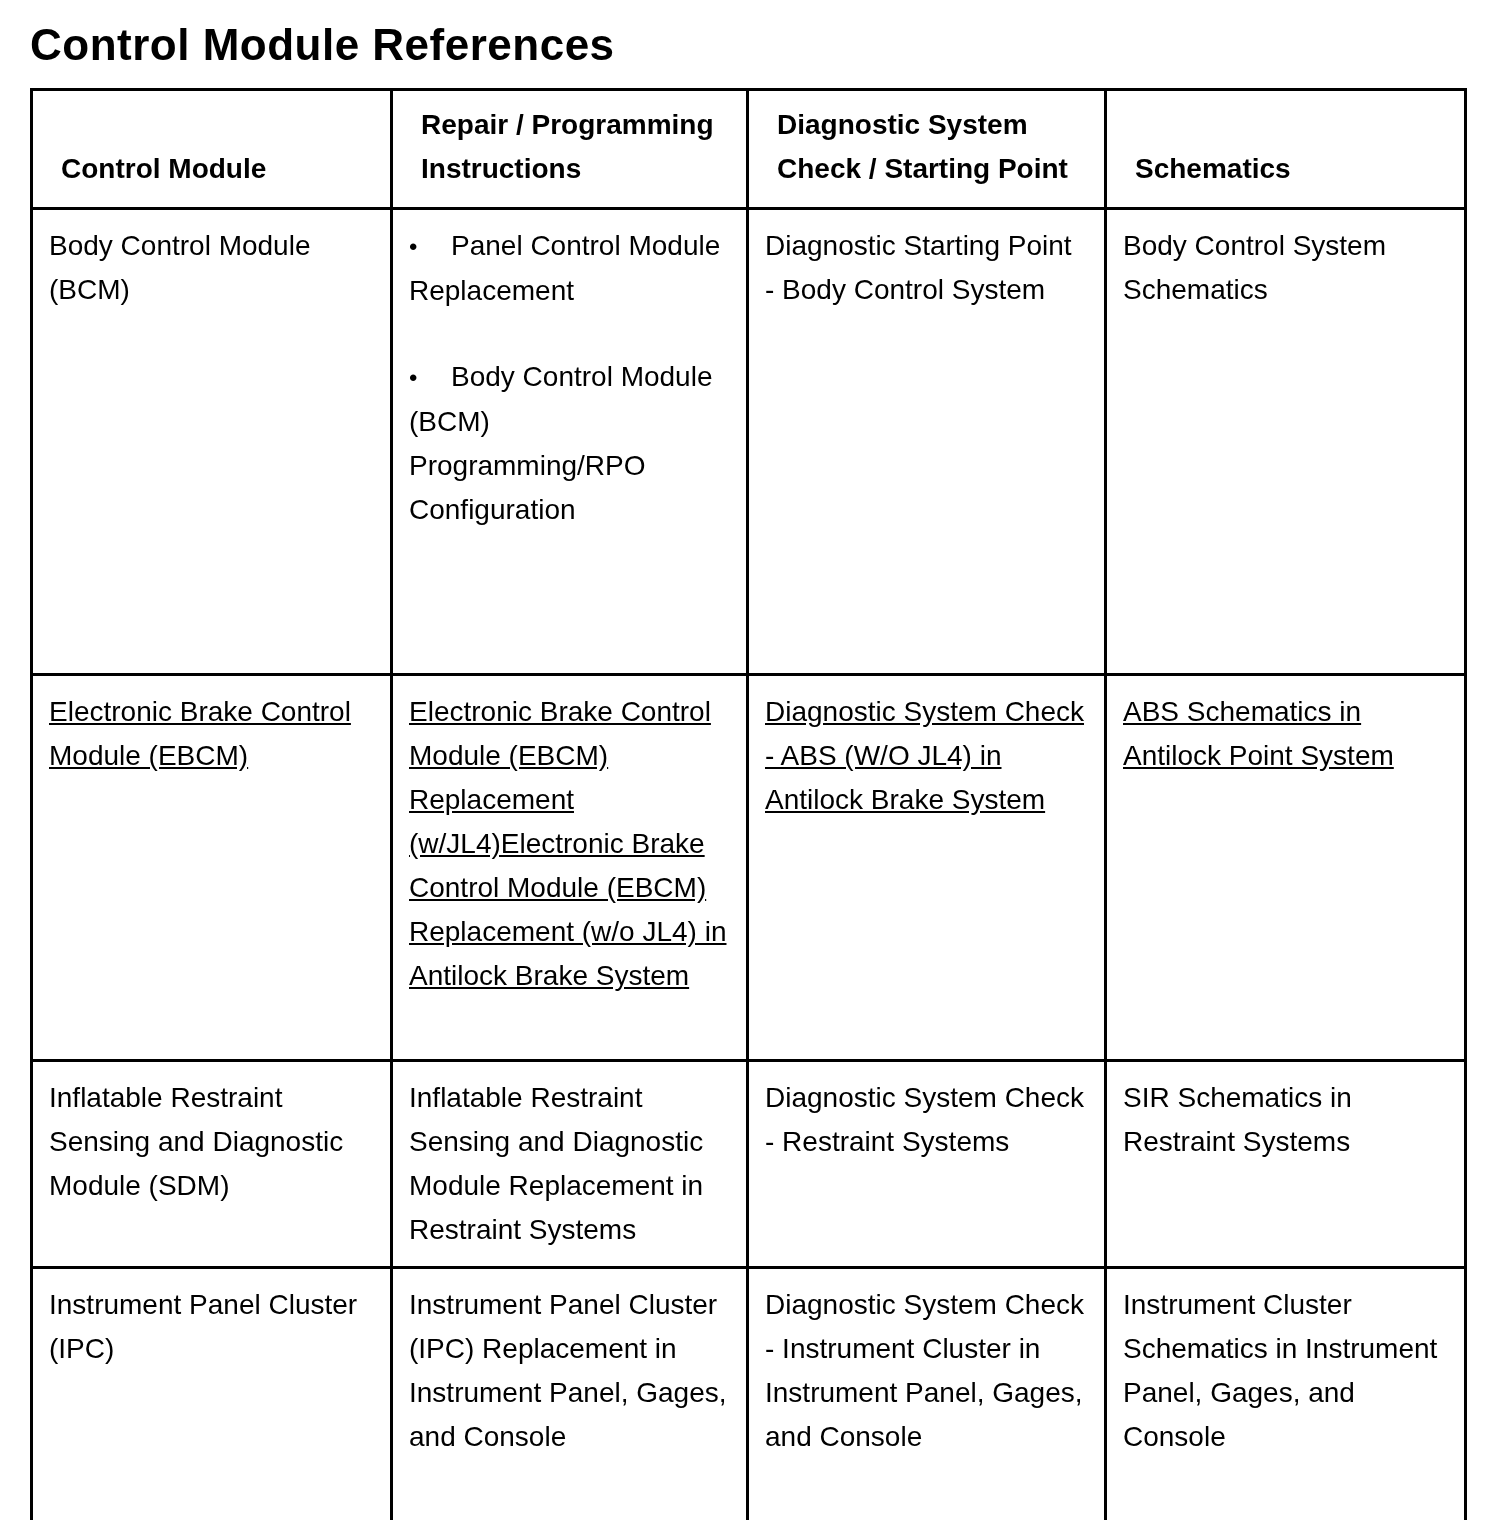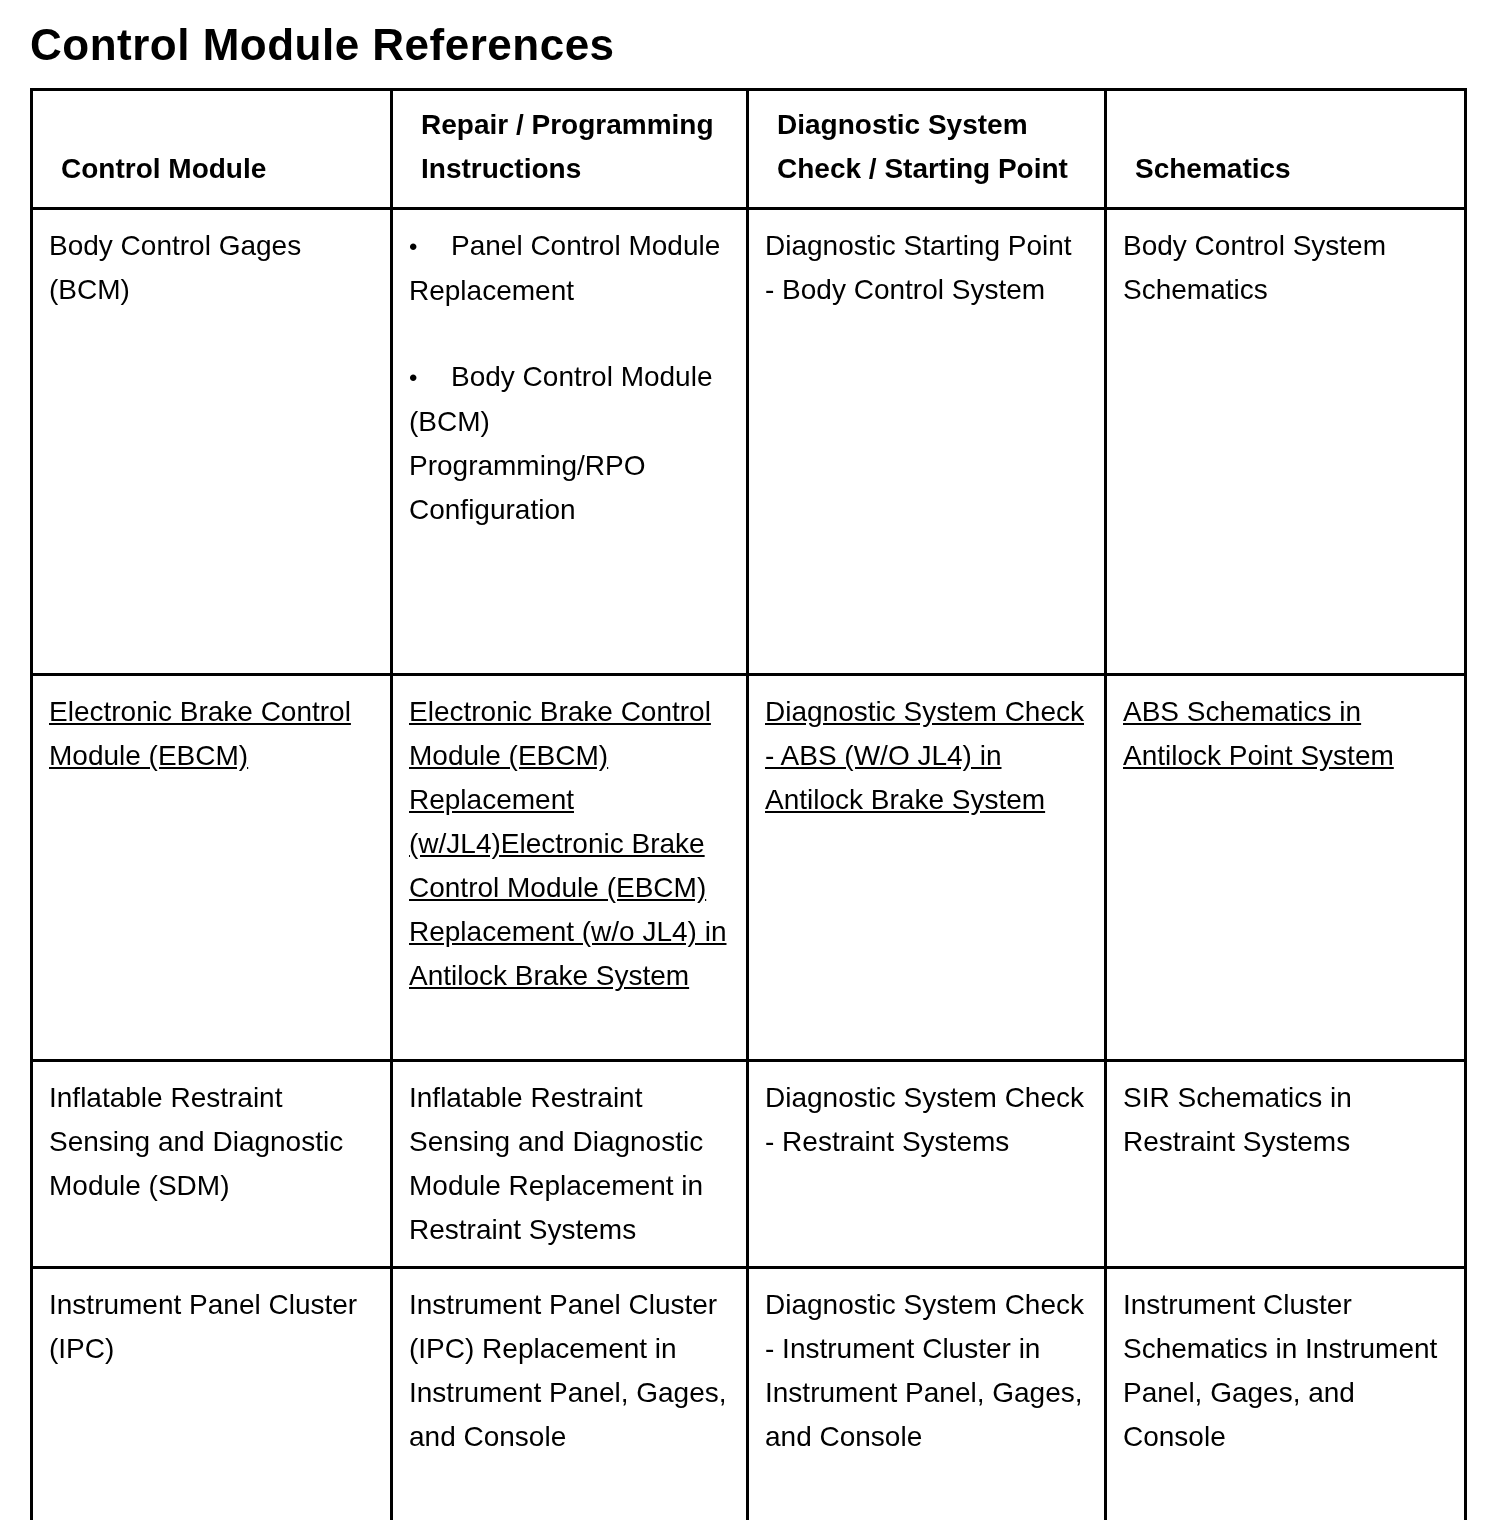--- a/index.html
+++ b/index.html
@@ -84,21 +84,21 @@
         <th>Control Module</th>
         <th>Repair / Programming Instructions</th>
         <th>Diagnostic System Check / Starting Point</th>
         <th>Schematics</th>
       </tr>
     </thead>
     <tbody>
 
       <tr class="row-1">
         <td>
-          <p class="para">Body Control Gages (BCM)</p>
+          <p class="para">Body Control Module (BCM)</p>
         </td>
         <td>
           <p class="para bullet-item">
             <span class="bullet">•</span><span>Panel Control Module Replacement</span>
           </p>
           <p class="para bullet-item">
             <span class="bullet">•</span><span>Body Control Module (BCM) Programming/RPO Configuration</span>
           </p>
         </td>
         <td>

